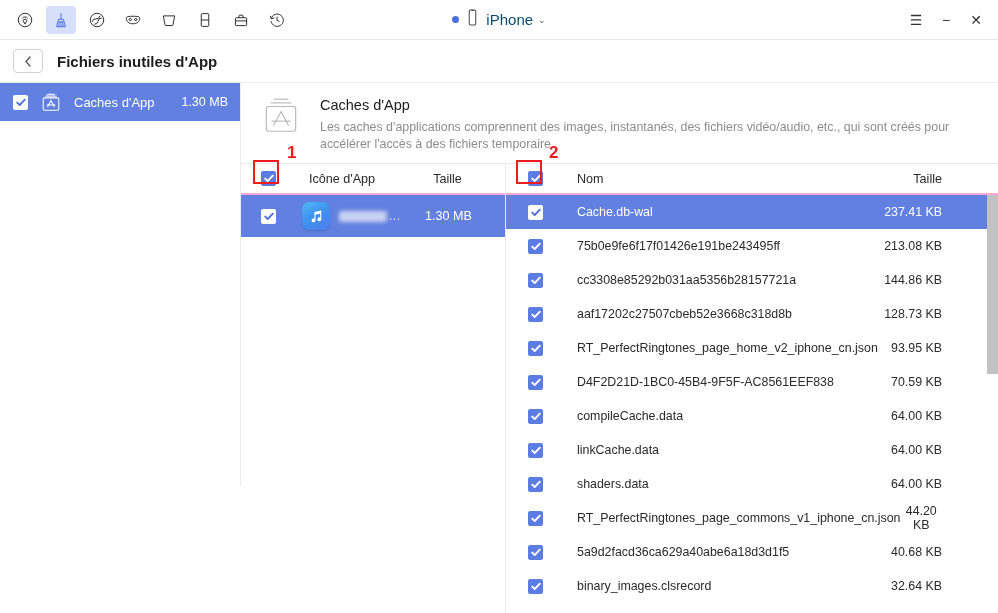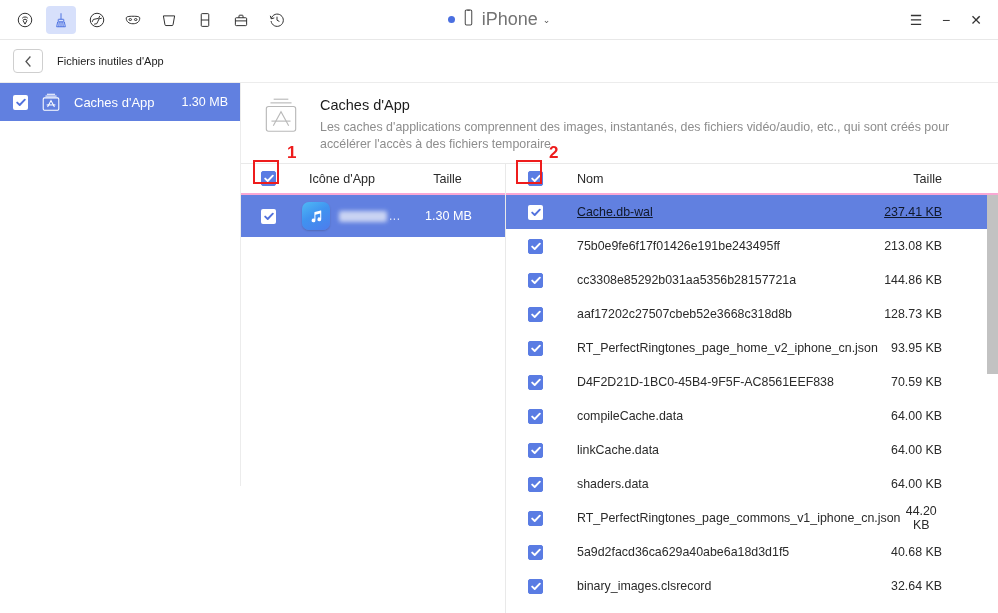--- a/index.html
+++ b/index.html
@@ -49,22 +49,22 @@
     justify-content: center;
     gap: 7px;
     pointer-events: none;
   }
   .device-box > * { pointer-events: auto; }
   .dot {
     width: 7px; height: 7px; border-radius: 50%;
     background: #4a6fe0;
   }
   .device-name {
-    font-size: 18px;
-    color: #737373;
+    font-size: 15px;
+    color: #0c4a6e;
   }
   .chev {
     font-size: 9px; color: #555; margin-left: -2px;
   }
 
   .win-ctrls {
     margin-left: auto;
     display: flex;
     align-items: center;
     gap: 14px;
@@ -89,22 +89,23 @@
   .back-btn {
     width: 30px; height: 24px;
     border: 1px solid #cfcfcf;
     border-radius: 4px;
     background: #fff;
     display: flex; align-items: center; justify-content: center;
     cursor: pointer;
     color: #444;
   }
   .crumb-title {
-    font-size: 11px;
+    font-size: 15px;
     color: #1d1d1d;
+    font-weight: bold;
   }
 
   
   .body {
     position: relative;
     display: flex;
     height: 404px;
     border-top: 1px solid #ececec;
   }
 
@@ -253,21 +254,21 @@
   .arow-size { margin-left: auto; margin-right: 33px; font-size: 12.6px; }
 
   .frow {
     height: 34px;
     display: flex;
     align-items: center;
     font-size: 12.4px;
     color: #2a2a2a;
     cursor: pointer;
   }
-  .frow.sel { background: #6180e0; color: #0f172a; text-decoration: underline; }
+  .frow.sel { background: #6180e0; color: #ffffff; }
   .frow .cb { margin-left: 22px; }
   .frow-name { margin-left: 34px; }
   .frow-size { margin-left: auto; margin-right: 56px; text-align: center; }
 
   
   .scrolltrack {
     position: absolute;
     right: 0; top: 31px; bottom: 0;
     width: 11px;
     background: #ffffff;

